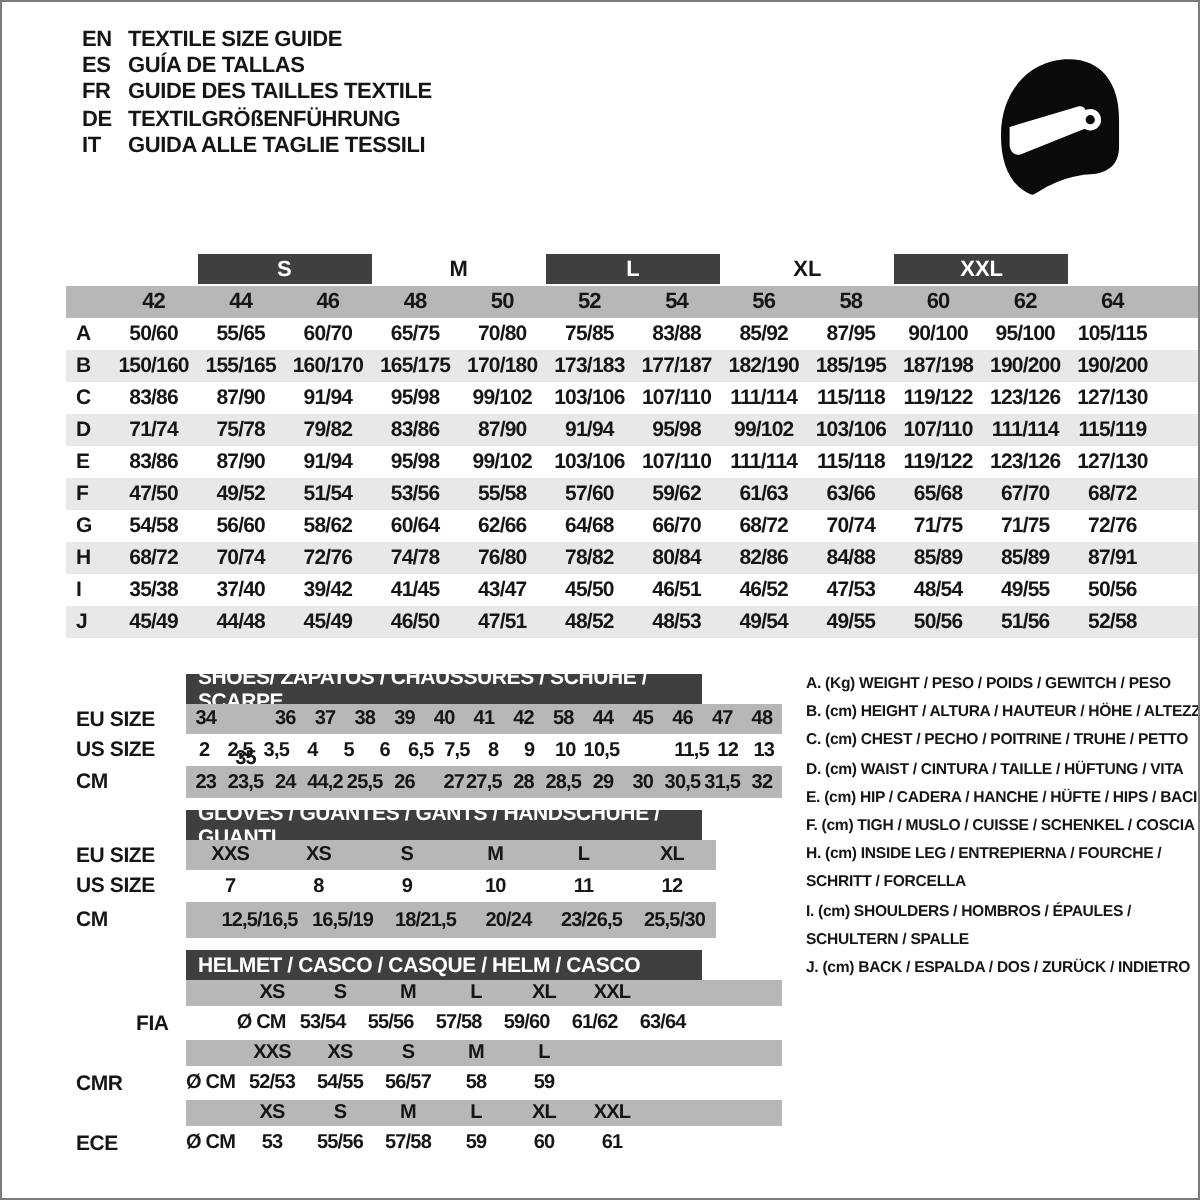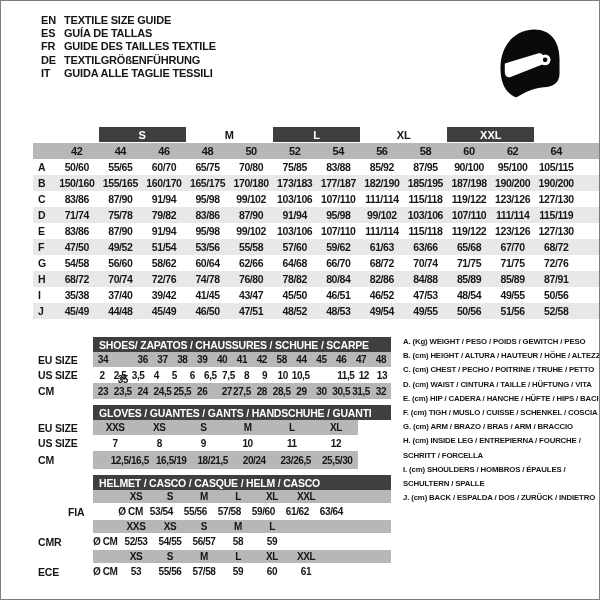--- a/index.html
+++ b/index.html
@@ -31,21 +31,21 @@
   .sRow{height:16px;align-items:center;background:var(--band-gray);font-size:11px;position:relative;}
   .sRow::after{content:'';position:absolute;left:100%;top:0;width:22px;height:100%;background:var(--band-gray);}
   .dRow{height:16px;align-items:center;}
   .dRow.alt{background:var(--row-stripe);position:relative;}
   .dRow.alt::after{content:'';position:absolute;left:100%;top:0;width:22px;height:100%;background:var(--row-stripe);}
   .cell{text-align:center;}
   .rLabel{text-align:left;padding-left:5px;}
 
   
   .section{position:absolute;left:37px;width:353px;}
-  .secTitle{margin-left:55px;width:298px;height:15px;box-sizing:border-box;background:var(--band-dark);color:#fff;
+  .secTitle{margin-left:55px;width:258px;height:15px;box-sizing:border-box;background:var(--band-dark);color:#fff;
     display:flex;align-items:center;padding-left:6px;font-size:10.5px;letter-spacing:-0.2px;}
   .secRow{display:flex;align-items:center;font-size:10px;letter-spacing:-0.4px;}
   .secLabel{width:55px;font-size:10.5px;letter-spacing:-0.2px;}
   .secCells{display:flex;align-items:center;height:100%;box-sizing:border-box;}
   .grayBg{background:var(--band-gray);}
   .scell{text-align:center;white-space:nowrap;}
   .unitCell{width:26px;text-align:left;}
   .hCell{width:34px;}
 
   
@@ -304,21 +304,21 @@
             <div class="scell" style="flex: 1 1 0%;">12</div>
             <div class="scell" style="flex: 1 1 0%;">13</div>
           </div>
         </div>
         <div class="secRow" style="height: 16px;">
           <div class="secLabel">CM</div>
           <div class="secCells grayBg" style="width: 298px;">
             <div class="scell" style="flex: 1 1 0%;">23</div>
             <div class="scell" style="flex: 1 1 0%;">23,5</div>
             <div class="scell" style="flex: 1 1 0%;">24</div>
-            <div class="scell" style="flex: 1 1 0%;">24,5</div>
+            <div class="scell" style="flex: 1 1 0%;">44,2</div>
             <div class="scell" style="flex: 1 1 0%;">25,5</div>
             <div class="scell" style="flex: 1 1 0%;">26</div>
             <div class="scell" style="flex: 1 1 0%; text-align: right;">27</div>
             <div class="scell" style="flex: 1 1 0%;">27,5</div>
             <div class="scell" style="flex: 1 1 0%;">28</div>
             <div class="scell" style="flex: 1 1 0%;">28,5</div>
             <div class="scell" style="flex: 1 1 0%;">29</div>
             <div class="scell" style="flex: 1 1 0%;">30</div>
             <div class="scell" style="flex: 1 1 0%;">30,5</div>
             <div class="scell" style="flex: 1 1 0%;">31,5</div>
@@ -445,21 +445,20 @@
       </div>
   </div>
 
   <div class="legend" id="legend">
       <div class="legendLine">A. (Kg) WEIGHT / PESO / POIDS / GEWITCH / PESO</div>
       <div class="legendLine">B. (cm) HEIGHT / ALTURA / HAUTEUR / HÖHE / ALTEZZA</div>
       <div class="legendLine">C. (cm) CHEST / PECHO / POITRINE / TRUHE / PETTO</div>
       <div class="legendLine">D. (cm) WAIST / CINTURA / TAILLE / HÜFTUNG / VITA</div>
       <div class="legendLine">E. (cm) HIP / CADERA / HANCHE / HÜFTE / HIPS / BACINO</div>
       <div class="legendLine">F. (cm) TIGH / MUSLO / CUISSE / SCHENKEL / COSCIA</div>
-      <div class="legendLine">G. (cm) ARM / BRAZO / BRAS / ARM / BRACCIO</div>
       <div class="legendLine">H. (cm) INSIDE LEG / ENTREPIERNA / FOURCHE /</div>
       <div class="legendLine">SCHRITT / FORCELLA</div>
       <div class="legendLine">I. (cm) SHOULDERS / HOMBROS / ÉPAULES /</div>
       <div class="legendLine">SCHULTERN / SPALLE</div>
       <div class="legendLine">J. (cm) BACK / ESPALDA / DOS / ZURÜCK / INDIETRO</div>
     </div>
 
 </div>
 
 </body></html>

